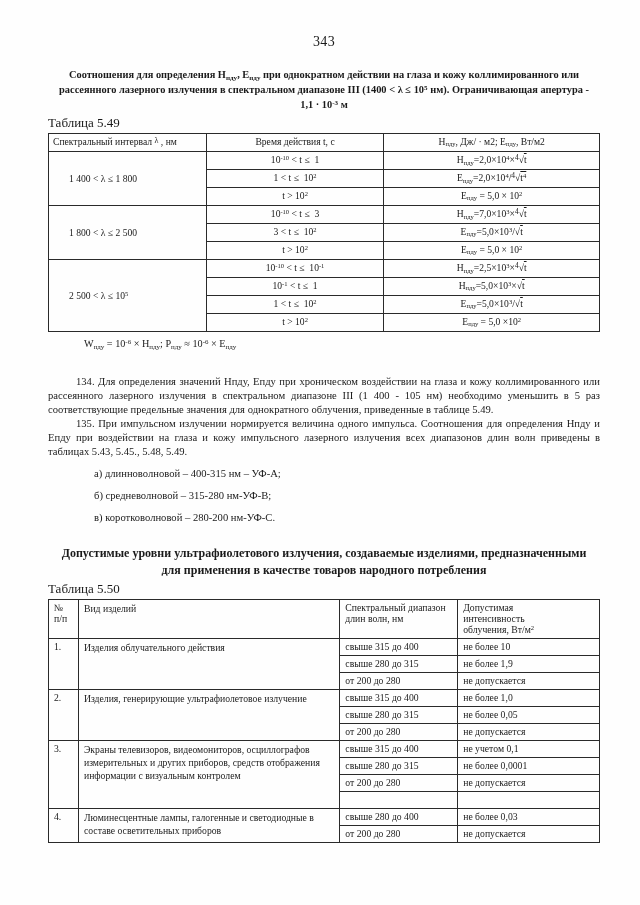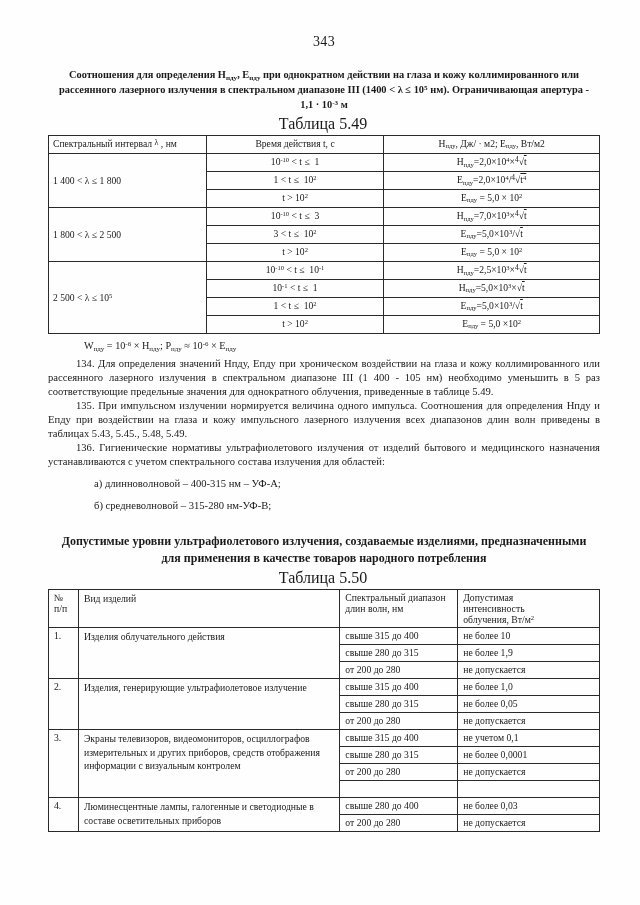--- a/index.html
+++ b/index.html
@@ -35,22 +35,22 @@
     margin-bottom: 18px;
   }
   .doc-title {
     text-align: center;
     font-weight: bold;
     font-size: 10.4px;
     line-height: 1.42;
     margin: 0 6px 2px 6px;
   }
   .table-caption {
-    text-align: center;
-    font-size: 16px;
+    text-align: left;
+    font-size: 13px;
     margin-top: 2px;
     margin-bottom: 2px;
     padding-right: 2px;
   }
   table {
     border-collapse: collapse;
     width: 100%;
     font-size: 9.6px;
     line-height: 1.15;
   }
@@ -60,21 +60,21 @@
     vertical-align: top;
     font-weight: normal;
   }
   
   .t549 td { height: 13px; }
   .t549 .hdr { text-align: center; }
   .t549 .hdr.left { text-align: left; }
   .t549 .rangecell {
     vertical-align: middle;
     text-align: left;
-    padding-left: 4px;
+    padding-left: 20px;
   }
   .t549 .timecell { text-align: center; }
   .t549 .formcell { text-align: center; }
   .col-range  { width: 158px; }
   .col-time   { width: 178px; }
   .col-form   { width: 216px; }
 
   sub { font-size: 0.68em; vertical-align: -0.22em; text-align: center; }
   sup { font-size: 0.68em; vertical-align: 0.45em; }
 
@@ -82,21 +82,21 @@
     font-size: 10.2px;
     margin: 6px 0 0 36px;
   }
   .para {
     font-size: 10.6px;
     text-align: justify;
     text-indent: 28px;
     line-height: 1.32;
     margin: 0;
   }
-  .para.first { margin-top: 6px; }
+  .para.first { margin-top: 26px; }
   .list-line {
     font-size: 10.6px;
     line-height: 1.32;
     margin: 8px;
     padding-left: 38px;
   }
   .section-title {
     text-align: center;
     font-weight: bold;
     font-size: 12px;
@@ -192,24 +192,24 @@
         </tr>
       </tbody>
     </table>
 
     <div class="note">
       W<sub>пду</sub> = 10<sup>-6</sup> × H<sub>пду</sub>; P<sub>пду</sub> ≈ 10<sup>-6</sup> × E<sub>пду</sub>
     </div>
 
     <p class="para first">134. Для определения значений Нпду, Епду при хроническом воздействии на глаза и кожу коллимированного или рассеянного лазерного излучения в спектральном диапазоне III (1 400 - 105 нм) необходимо уменьшить в 5 раз соответствующие предельные значения для однократного облучения, приведенные в таблице 5.49.</p>
     <p class="para">135. При импульсном излучении нормируется величина одного импульса. Соотношения для определения Нпду и Епду при воздействии на глаза и кожу импульсного лазерного излучения всех диапазонов длин волн приведены в таблицах 5.43, 5.45., 5.48, 5.49.</p>
-    <p class="para">136. Гигиенические нормативы ультрафиолетового излучения от изделий бытового и медицинского назначения устанавливаются с учетом спектрального состава излучения для областей:</p>
 
     <div class="list-line">а) длинноволновой – 400-315 нм – УФ-А;</div>
     <div class="list-line">б) средневолновой – 315-280 нм-УФ-В;</div>
+    <div class="list-line">в) коротковолновой – 280-200 нм-УФ-С.</div>
 
     <div class="section-title">Допустимые уровни ультрафиолетового излучения, создаваемые изделиями, предназначенными для применения в качестве товаров народного потребления</div>
 
     <div class="table-caption">Таблица 5.50</div>
 
     <table class="t550">
       <colgroup>
         <col class="col-num">
           <col class="col-kind">
           <col class="col-spec">

